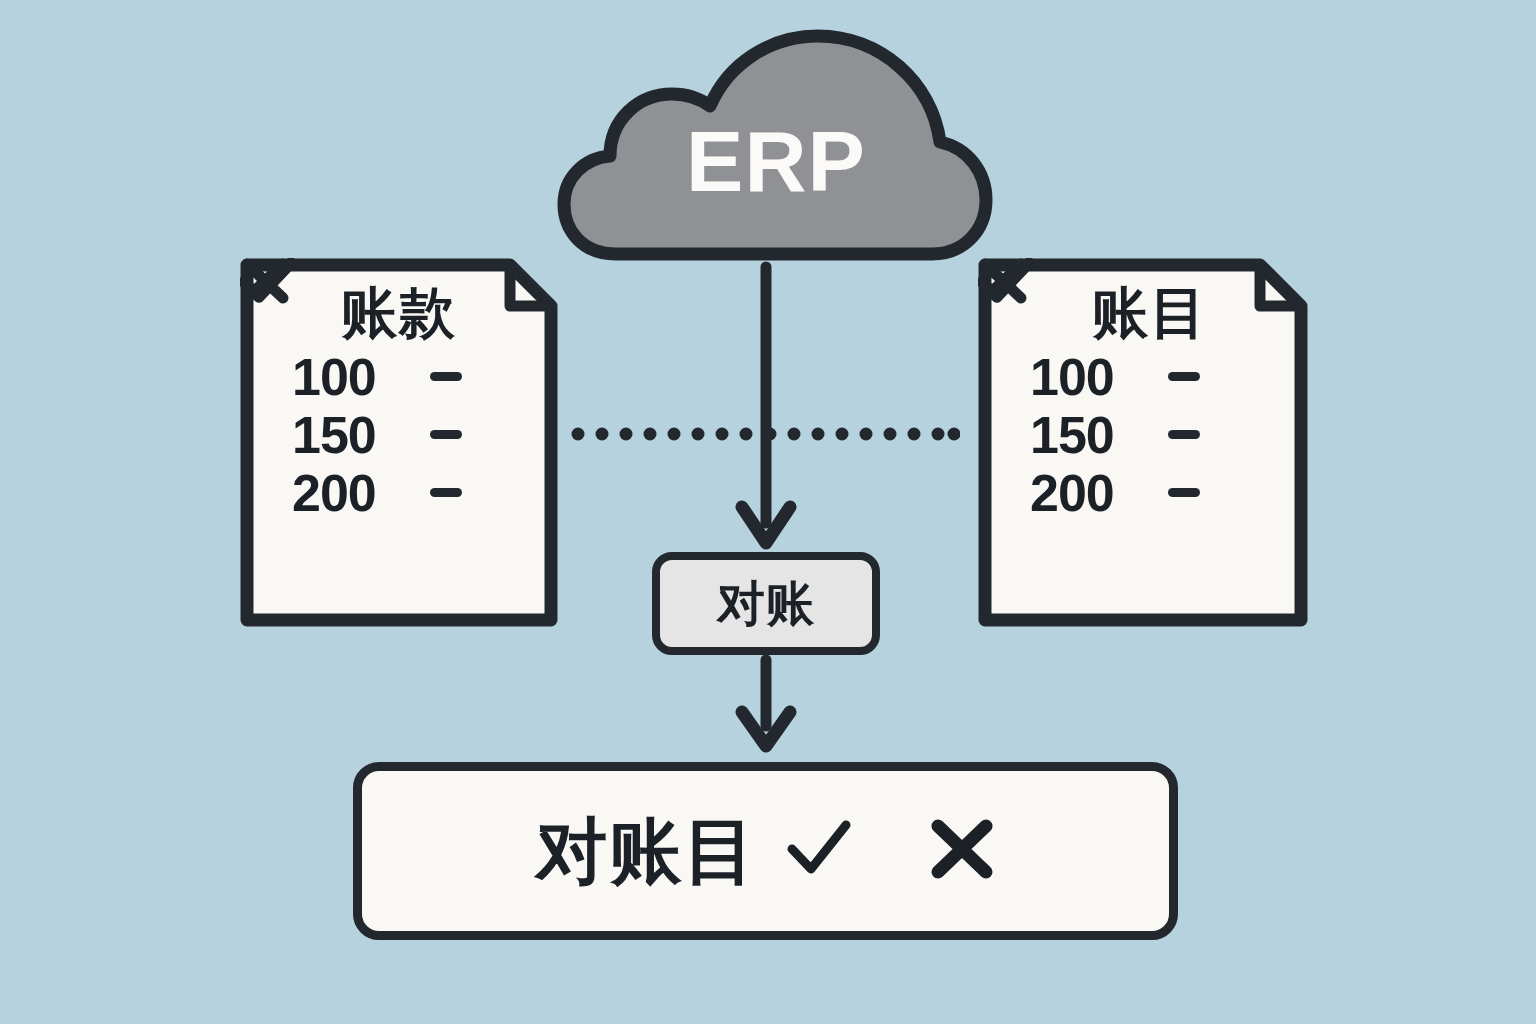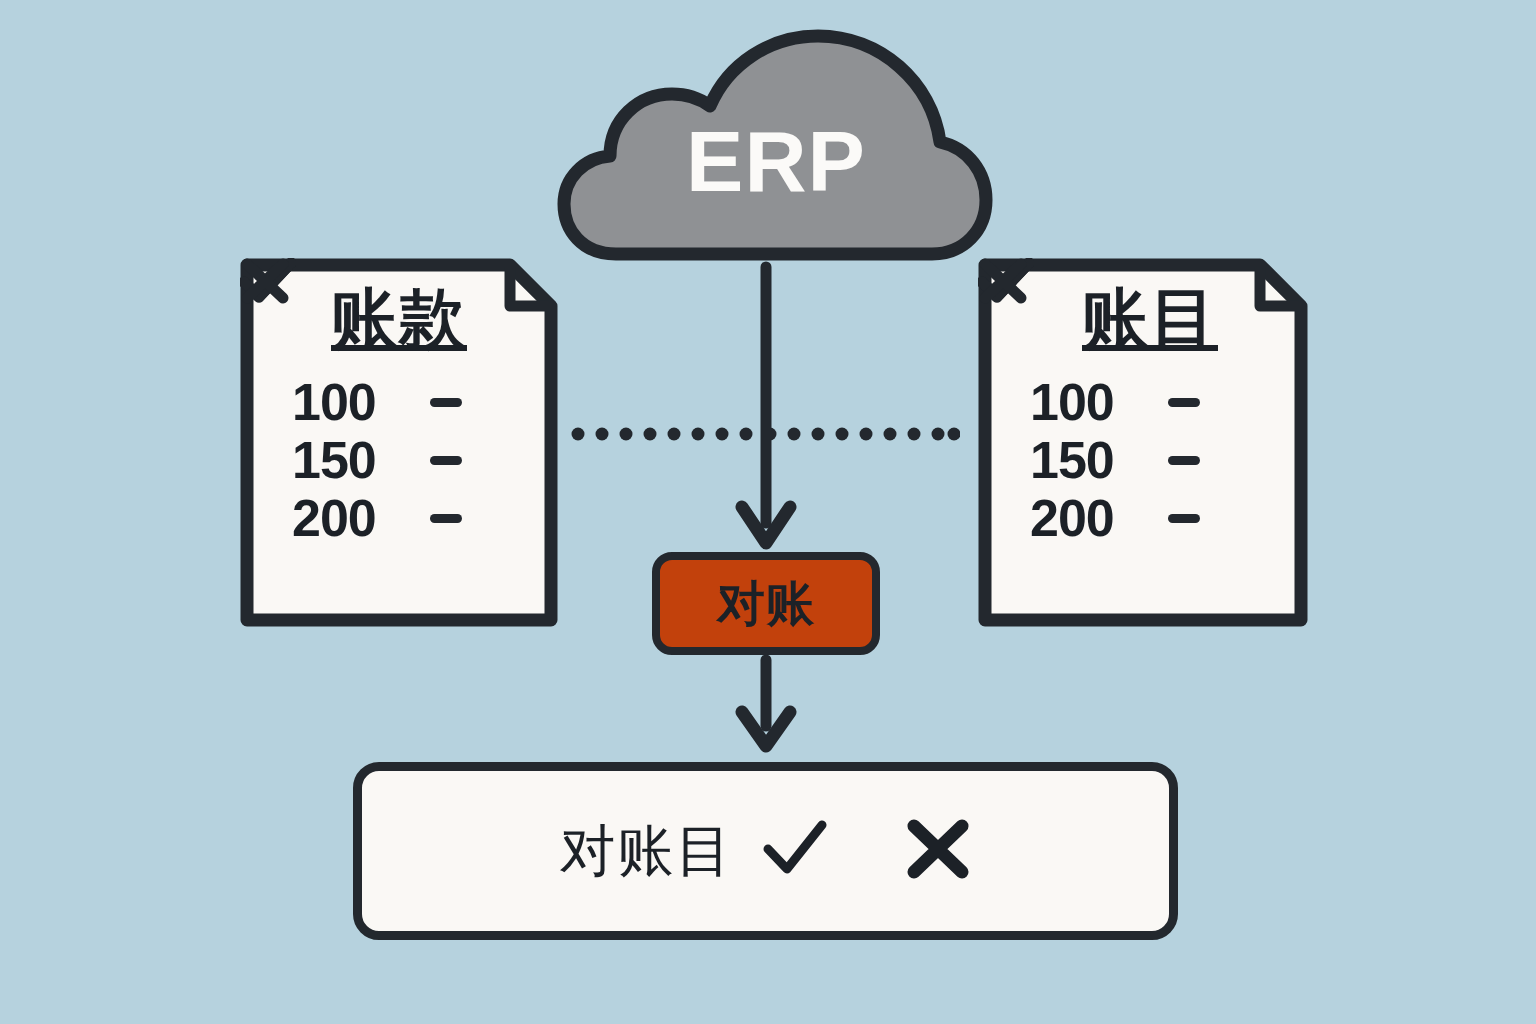--- a/index.html
+++ b/index.html
@@ -60,27 +60,26 @@
     width: 100%;
     height: 100%;
     box-sizing: border-box;
     padding: 26px 18px 18px 18px;
     display: flex;
     flex-direction: column;
     align-items: center;
     pointer-events: none;
   }
   .doc-title {
-    font-size: 66px;
+    font-size: 56px;
     font-weight: bold;
     color: #1c2127;
     line-height: 1.05;
     letter-spacing: 2px;
-    margin-bottom: 20px;
-    text-decoration: underline;
+    margin-bottom: 5px;
   }
   .doc-rows {
     display: flex;
     flex-direction: column;
     width: 100%;
     padding-left: 34px;
     box-sizing: border-box;
   }
   .doc-row {
     display: flex;
@@ -130,21 +129,21 @@
   #arrow-recon-to-result { left: 730px; top: 650px; width: 72px; height: 110px; }
 
   
   #recon-box {
     position: absolute;
     left: 652px;
     top: 552px;
     width: 228px;
     height: 103px;
     box-sizing: border-box;
-    background: #c2410c;
+    background: #e5e5e5;
     border: 8px solid #23282e;
     border-radius: 20px;
     display: flex;
     align-items: center;
     justify-content: center;
   }
   #recon-label {
     font-size: 48px;
     font-weight: bold;
     color: #1c2127;
@@ -166,22 +165,22 @@
     display: flex;
     align-items: center;
     justify-content: center;
   }
   #result-content {
     display: flex;
     align-items: center;
     gap: 0px;
   }
   .result-text {
-    font-size: 56px;
-    font-weight: normal;
+    font-size: 72px;
+    font-weight: bold;
     color: #1c2127;
     line-height: 1;
     letter-spacing: 2px;
   }
   .result-gap-sm { width: 26px; }
   .result-gap-md { width: 30px; }
   .result-gap-lg { width: 44px; }
 </style>
 </head>
 <body>

